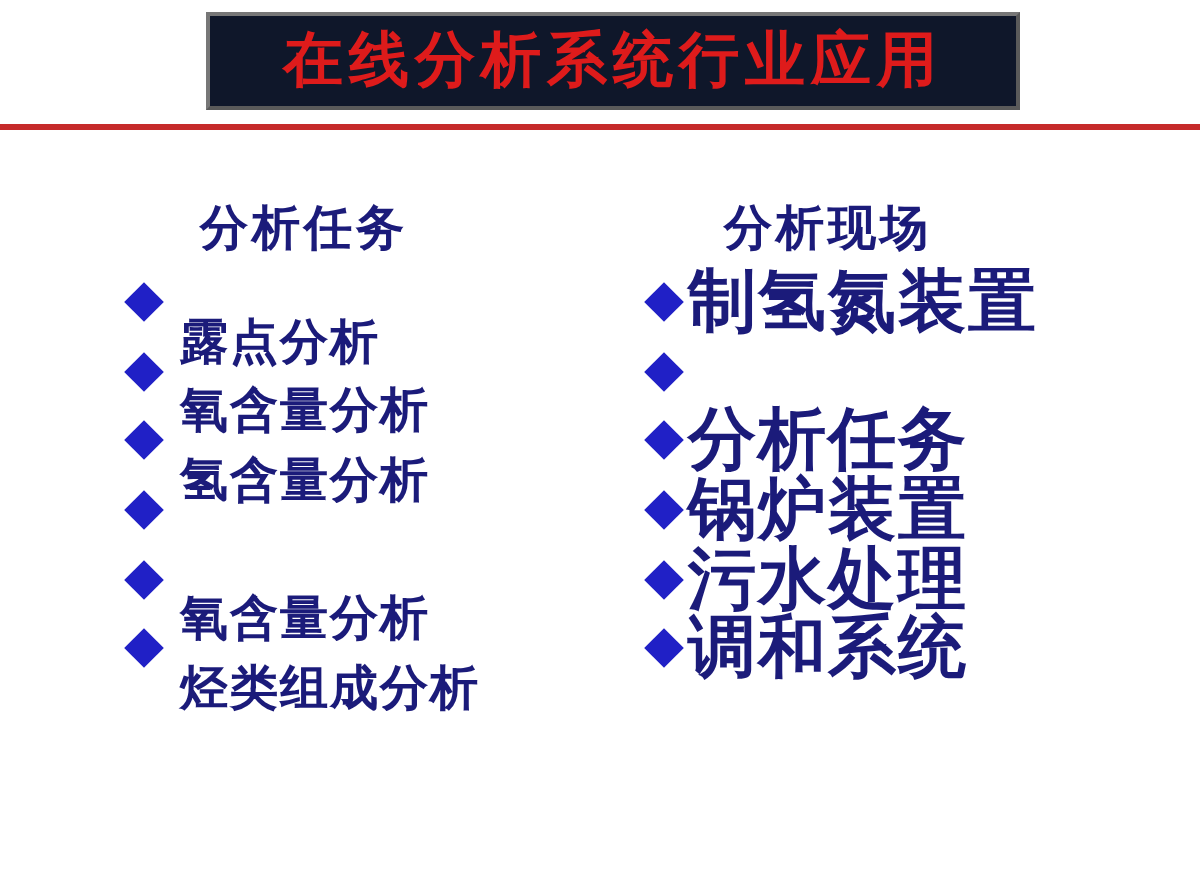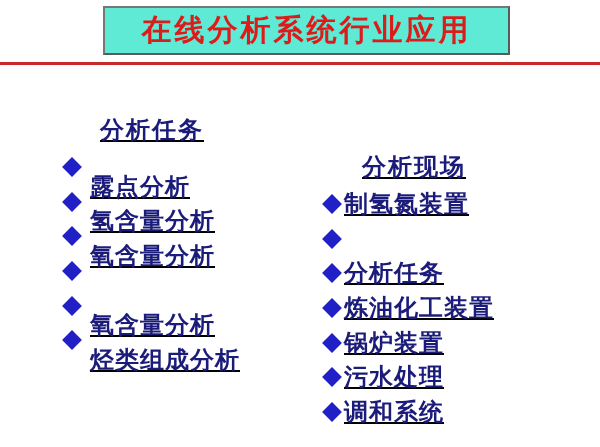--- a/index.html
+++ b/index.html
@@ -12,21 +12,21 @@
     font-family: "Liberation Sans", sans-serif;
     font-weight: 700;
   }
   
   #title-box {
     position: absolute;
     left: 103px;
     top: 6px;
     width: 403px;
     height: 45px;
-    background: #5eead4;
+    background: #0f172a;
     border: 2px solid #777777;
     border-right-color: #5a5a5a;
     border-bottom-color: #5a5a5a;
     display: flex;
     align-items: center;
     justify-content: center;
     text-align: right;
   }
   #title-text {
     color: #de1b1b;
@@ -37,23 +37,23 @@
   
   #divider-line {
     position: absolute;
     left: 0;
     top: 62px;
     width: 600px;
     height: 3px;
     background: #c62a2a;
   }
   
-  .column { position: absolute; top: 114px; text-decoration: underline; }
+  .column { position: absolute; top: 98px; }
   #column-tasks  { left: 62px; }
-  #column-sites  { left: 322px; margin-top: 37px; }
+  #column-sites  { left: 322px; }
   .col-header {
     color: #1b1b7a;
     font-size: 24px;
     height: 36px;
     letter-spacing: 2px;
     white-space: nowrap;
   }
   #column-tasks .col-header { margin-left: 38px; }
   #column-sites .col-header { margin-left: 40px; }
   .list-item {
@@ -73,21 +73,21 @@
   .diamond {
     width: 14px;
     height: 14px;
     background: #2020c6;
     transform: rotate(45deg);
   }
   .item-text { color: #1b1b7a; letter-spacing: 1px; }
   #column-tasks .diamond-wrap { margin-right: 8px; }
   #column-tasks .item-text { font-size: 24px; margin-top: 39px; }
   #column-sites .diamond-wrap { margin-right: 2px; }
-  #column-sites .item-text { font-size: 24px; }
+  #column-sites .item-text { font-size: 34px; }
 </style>
 </head>
 <body>
 
 <div id="slide">
 
   <div id="title-box">
     <span id="title-text">在线分析系统行业应用</span>
   </div>
 
@@ -99,27 +99,27 @@
     <div class="list-item">
       <span class="diamond-wrap">
           <span class="diamond"></span>
         </span>
       <span class="item-text">露点分析</span>
     </div>
     <div class="list-item">
       <span class="diamond-wrap">
           <span class="diamond"></span>
         </span>
-      <span class="item-text">氢含量分析</span>
+      <span class="item-text">氧含量分析</span>
     </div>
     <div class="list-item">
       <span class="diamond-wrap">
           <span class="diamond"></span>
         </span>
-      <span class="item-text">氧含量分析</span>
+      <span class="item-text">氢含量分析</span>
     </div>
     <div class="list-item">
       <span class="diamond-wrap">
           <span class="diamond"></span>
         </span>
     </div>
     <div class="list-item">
       <span class="diamond-wrap">
           <span class="diamond"></span>
         </span>
@@ -150,26 +150,20 @@
     <div class="list-item">
       <span class="diamond-wrap">
           <span class="diamond"></span>
         </span>
       <span class="item-text">分析任务</span>
     </div>
     <div class="list-item">
       <span class="diamond-wrap">
           <span class="diamond"></span>
         </span>
-      <span class="item-text">炼油化工装置</span>
-    </div>
-    <div class="list-item">
-      <span class="diamond-wrap">
-          <span class="diamond"></span>
-        </span>
       <span class="item-text">锅炉装置</span>
     </div>
     <div class="list-item">
       <span class="diamond-wrap">
           <span class="diamond"></span>
         </span>
       <span class="item-text">污水处理</span>
     </div>
     <div class="list-item">
       <span class="diamond-wrap">

